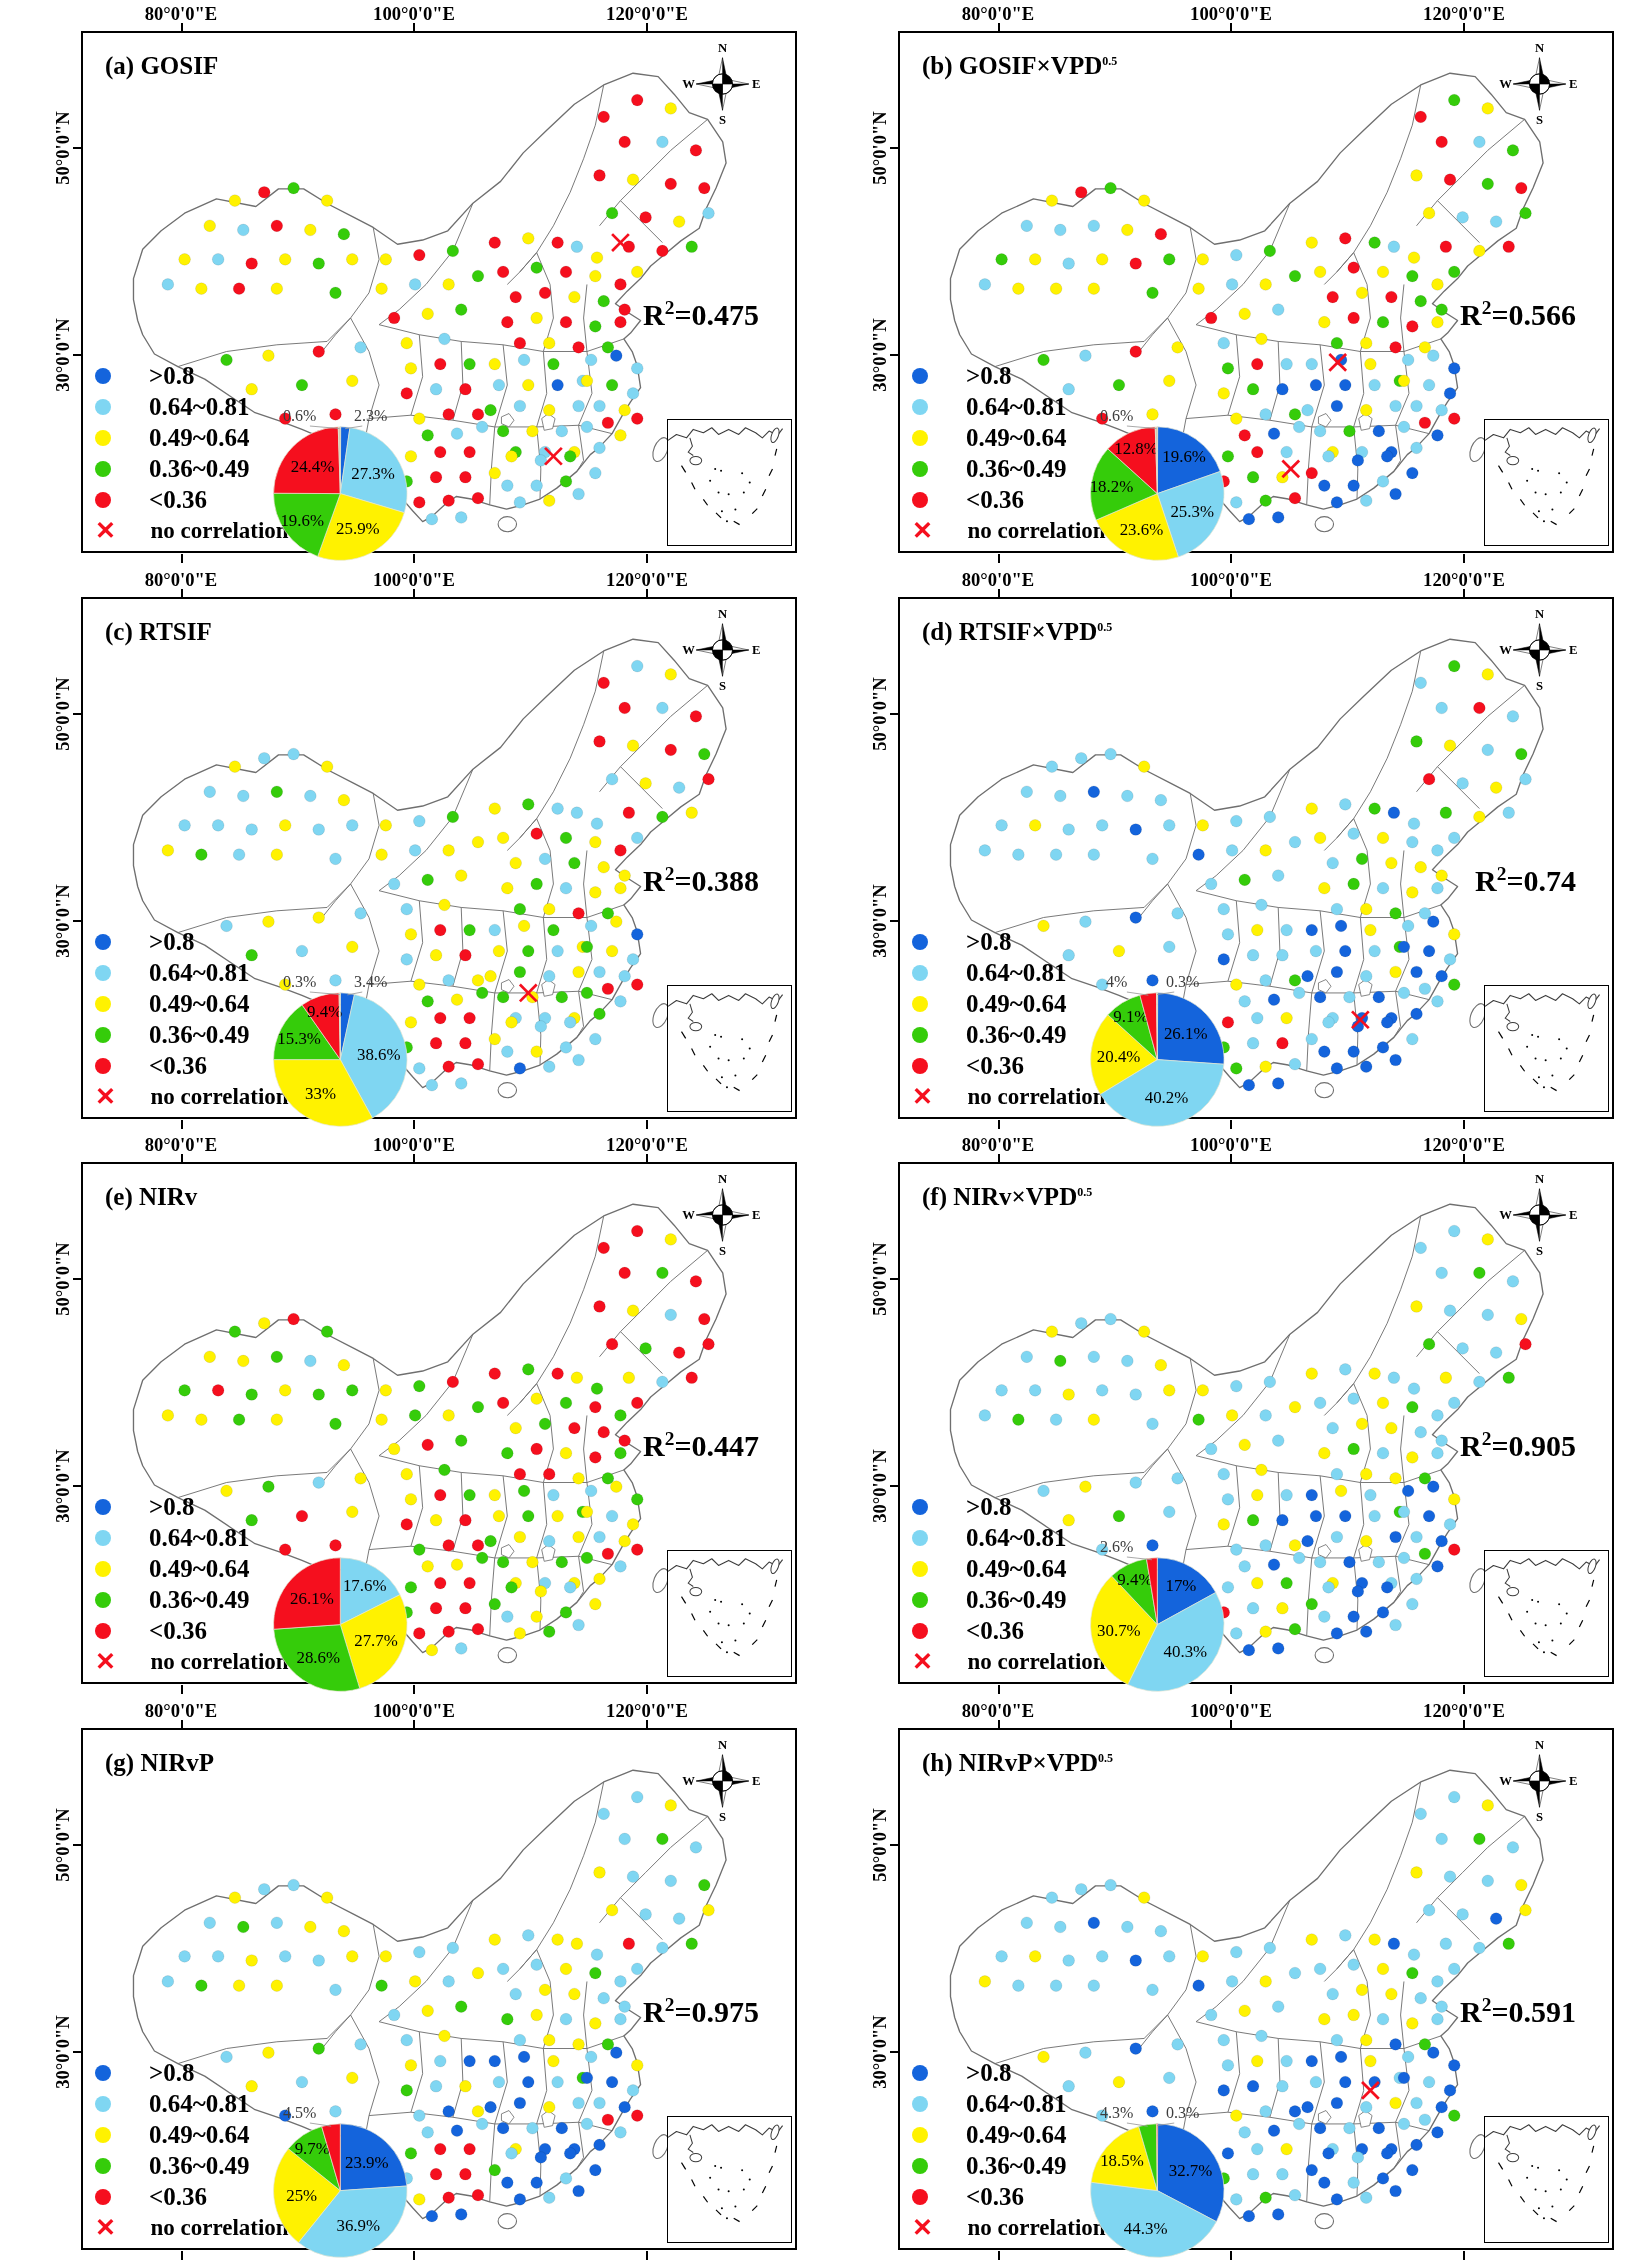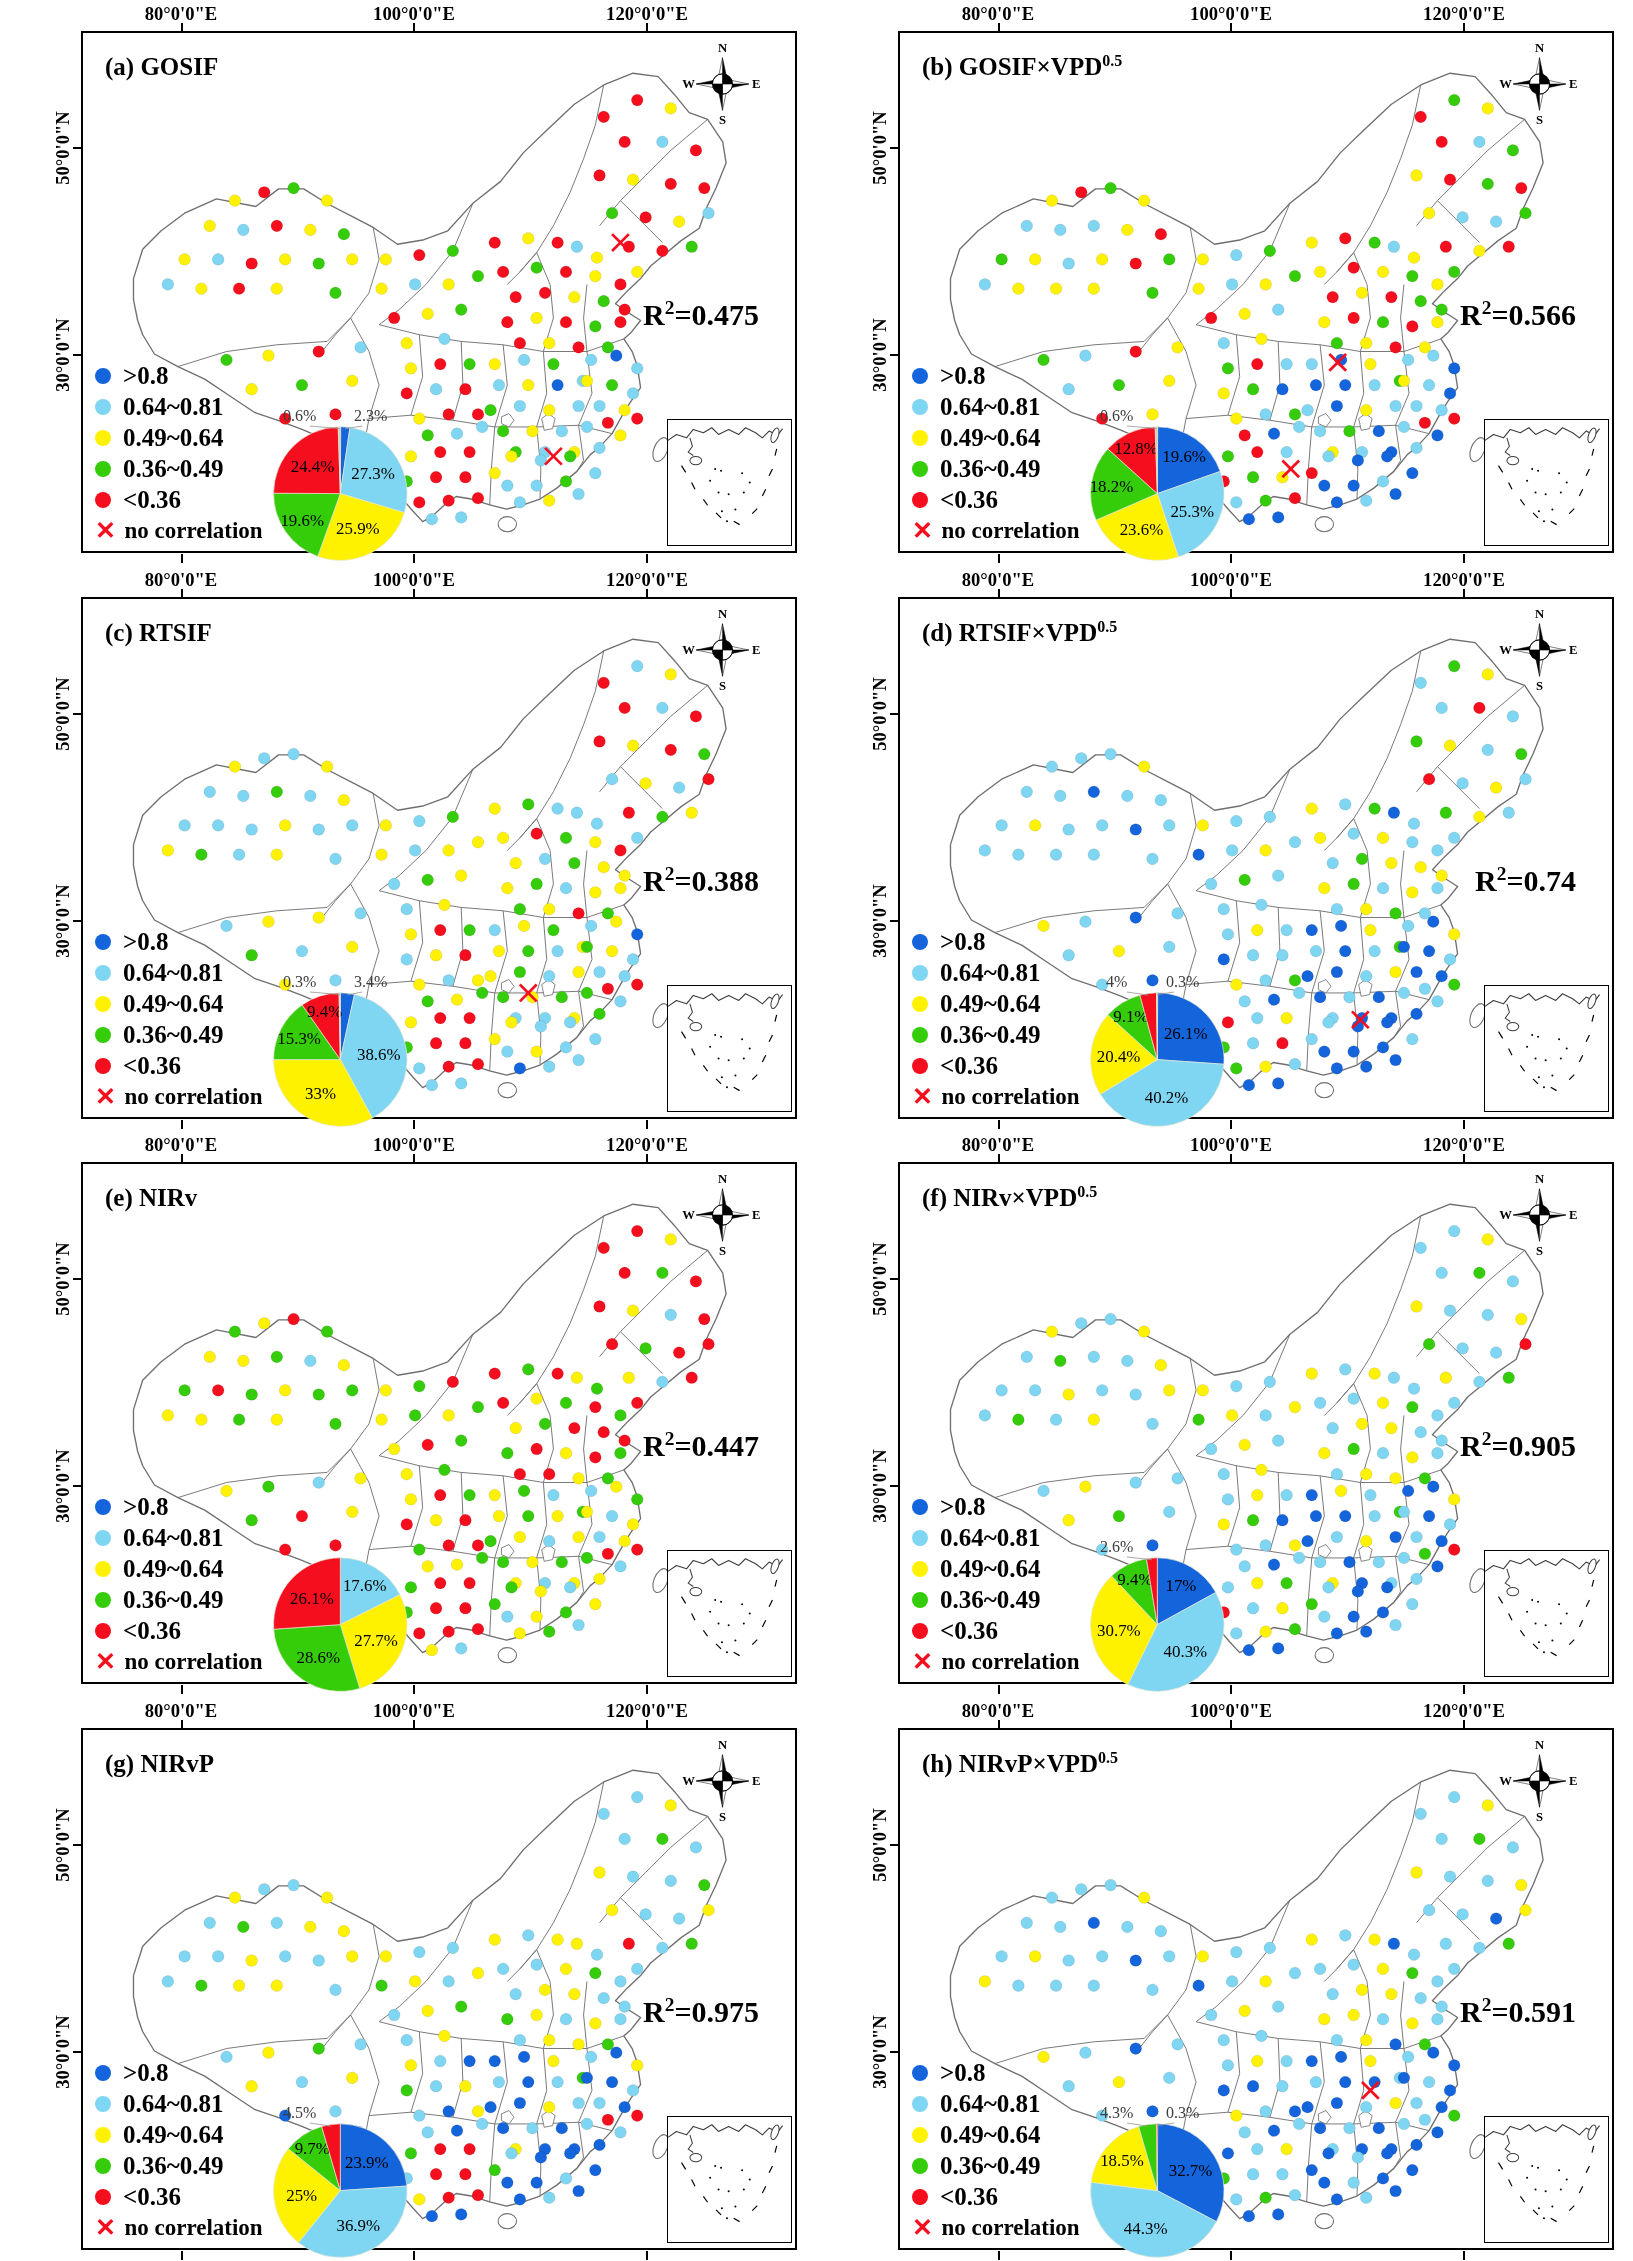--- a/index.html
+++ b/index.html
@@ -7,25 +7,25 @@
   .panel{position:absolute;width:817px;height:566px;background:#fff;}
   .frame{position:absolute;left:81px;top:31px;width:716px;height:522px;border:2.5px solid #000;box-sizing:border-box;background:#fff;}
   .lon-label{position:absolute;top:3.4px;transform:translateX(-50%);font-weight:bold;font-size:18.6px;white-space:nowrap;}
   .lat-label{position:absolute;left:63px;transform:translate(-50%,-50%) rotate(-90deg);font-weight:bold;font-size:18.6px;white-space:nowrap;}
   .tick{position:absolute;background:#000;}
   .tick-top{width:2.1px;height:8.5px;top:23px;}
   .tick-bottom{width:2.1px;height:8.5px;top:554px;}
   .tick-left{width:8.5px;height:2.1px;left:73px;}
   .map-svg{position:absolute;left:0;top:0;width:100%;height:100%;overflow:visible;}
   .panel-title{position:absolute;left:22px;top:18.6px;font-weight:bold;font-size:25px;white-space:nowrap;}
-  .panel-title sup{font-size:16px;}
+  .panel-title sup{font-size:12px;}
   .r2{position:absolute;right:36px;top:264px;font-weight:bold;font-size:30px;white-space:nowrap;}
   .r2 sup{font-size:19.4px;}
   .legend{position:absolute;left:12px;bottom:5px;}
-  .legend-row{display:flex;align-items:center;height:31px;}
+  .legend-row{display:flex;align-items:center;height:31px;gap:26px;}
   .legend-dot{width:16px;height:16px;border-radius:50%;margin-right:12px;flex:0 0 auto;}
   .legend-label{font-weight:bold;font-size:25px;line-height:1;white-space:nowrap;}
   .legend-x{font-size:25px;font-weight:bold;margin-right:8.5px;line-height:1;}
   .legend-nc-label{font-weight:bold;font-size:23px;line-height:1;white-space:nowrap;}
   .pie-svg{position:absolute;left:149px;top:355px;width:220px;height:207px;overflow:visible;}
   .compass-svg{position:absolute;right:30px;top:6.8px;width:85px;height:88px;}
   .inset{position:absolute;right:3.4px;bottom:5px;width:125px;height:127px;border:1.7px solid #000;background:#fff;box-sizing:border-box;}
   .inset svg{width:100%;height:100%;}
   .pie-inlabel{font-family:"Liberation Serif",serif;font-size:20px;fill:#000;}
   .pie-outlabel{font-family:"Liberation Serif",serif;font-size:19px;fill:#3d3d3d;}

